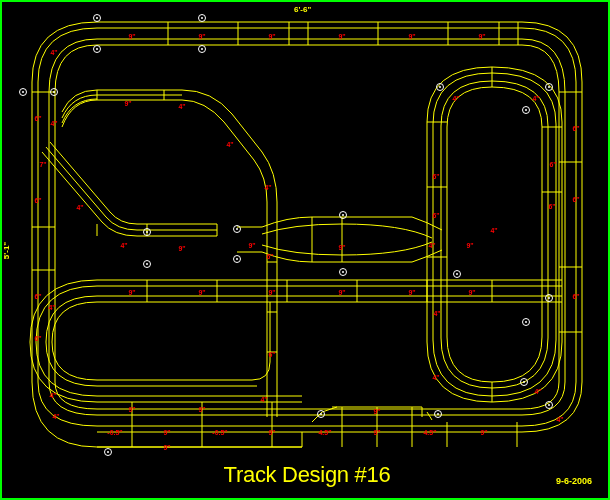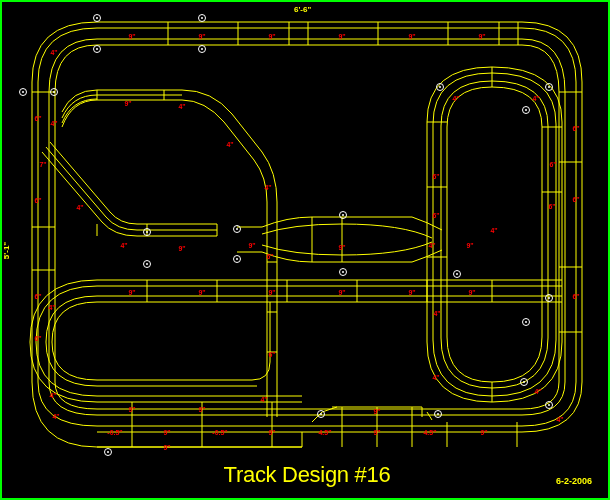--- a/index.html
+++ b/index.html
@@ -243,14 +243,14 @@
         <text x="375" y="412" fill="#ff0000" font-size="7" font-weight="bold" font-family="Liberation Sans, sans-serif" text-anchor="middle">9"</text>
         <text x="375" y="433" fill="#ff0000" font-size="7" font-weight="bold" font-family="Liberation Sans, sans-serif" text-anchor="middle">9"</text>
         <text x="428" y="433" fill="#ff0000" font-size="7" font-weight="bold" font-family="Liberation Sans, sans-serif" text-anchor="middle">4.5"</text>
         <text x="482" y="433" fill="#ff0000" font-size="7" font-weight="bold" font-family="Liberation Sans, sans-serif" text-anchor="middle">9"</text>
         <text x="270" y="433" fill="#ff0000" font-size="7" font-weight="bold" font-family="Liberation Sans, sans-serif" text-anchor="middle">9"</text>
       </g>
   </svg>
   <div class="dim-top">6'-6"</div>
   <div class="dim-side">5'-1"</div>
   <div class="title">Track Design #16</div>
-  <div class="date">6-2-2006</div>
+  <div class="date">9-6-2006</div>
 </div>
 
 </body></html>

